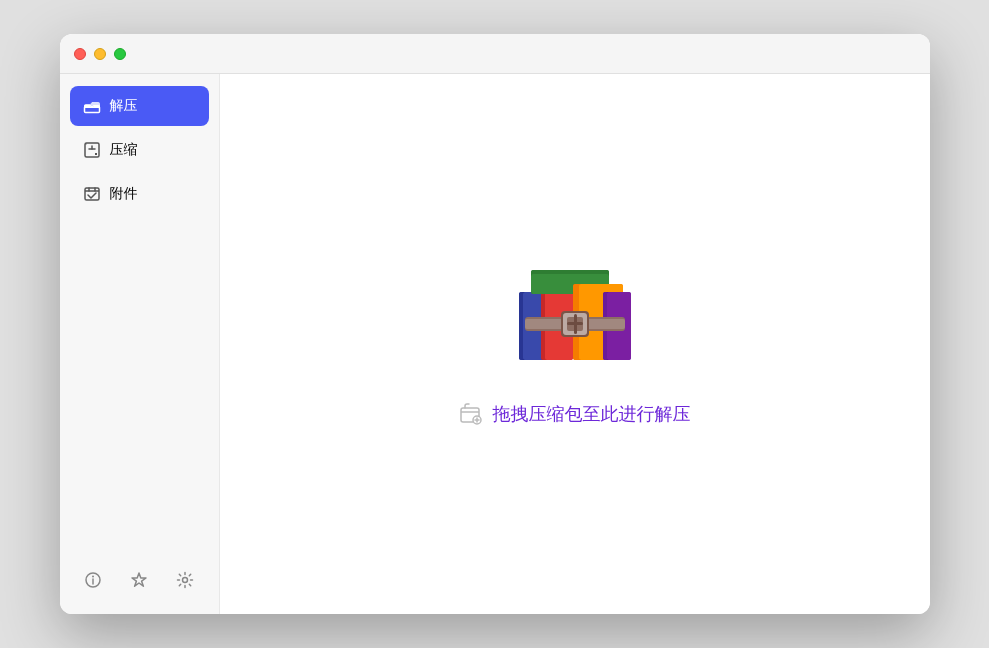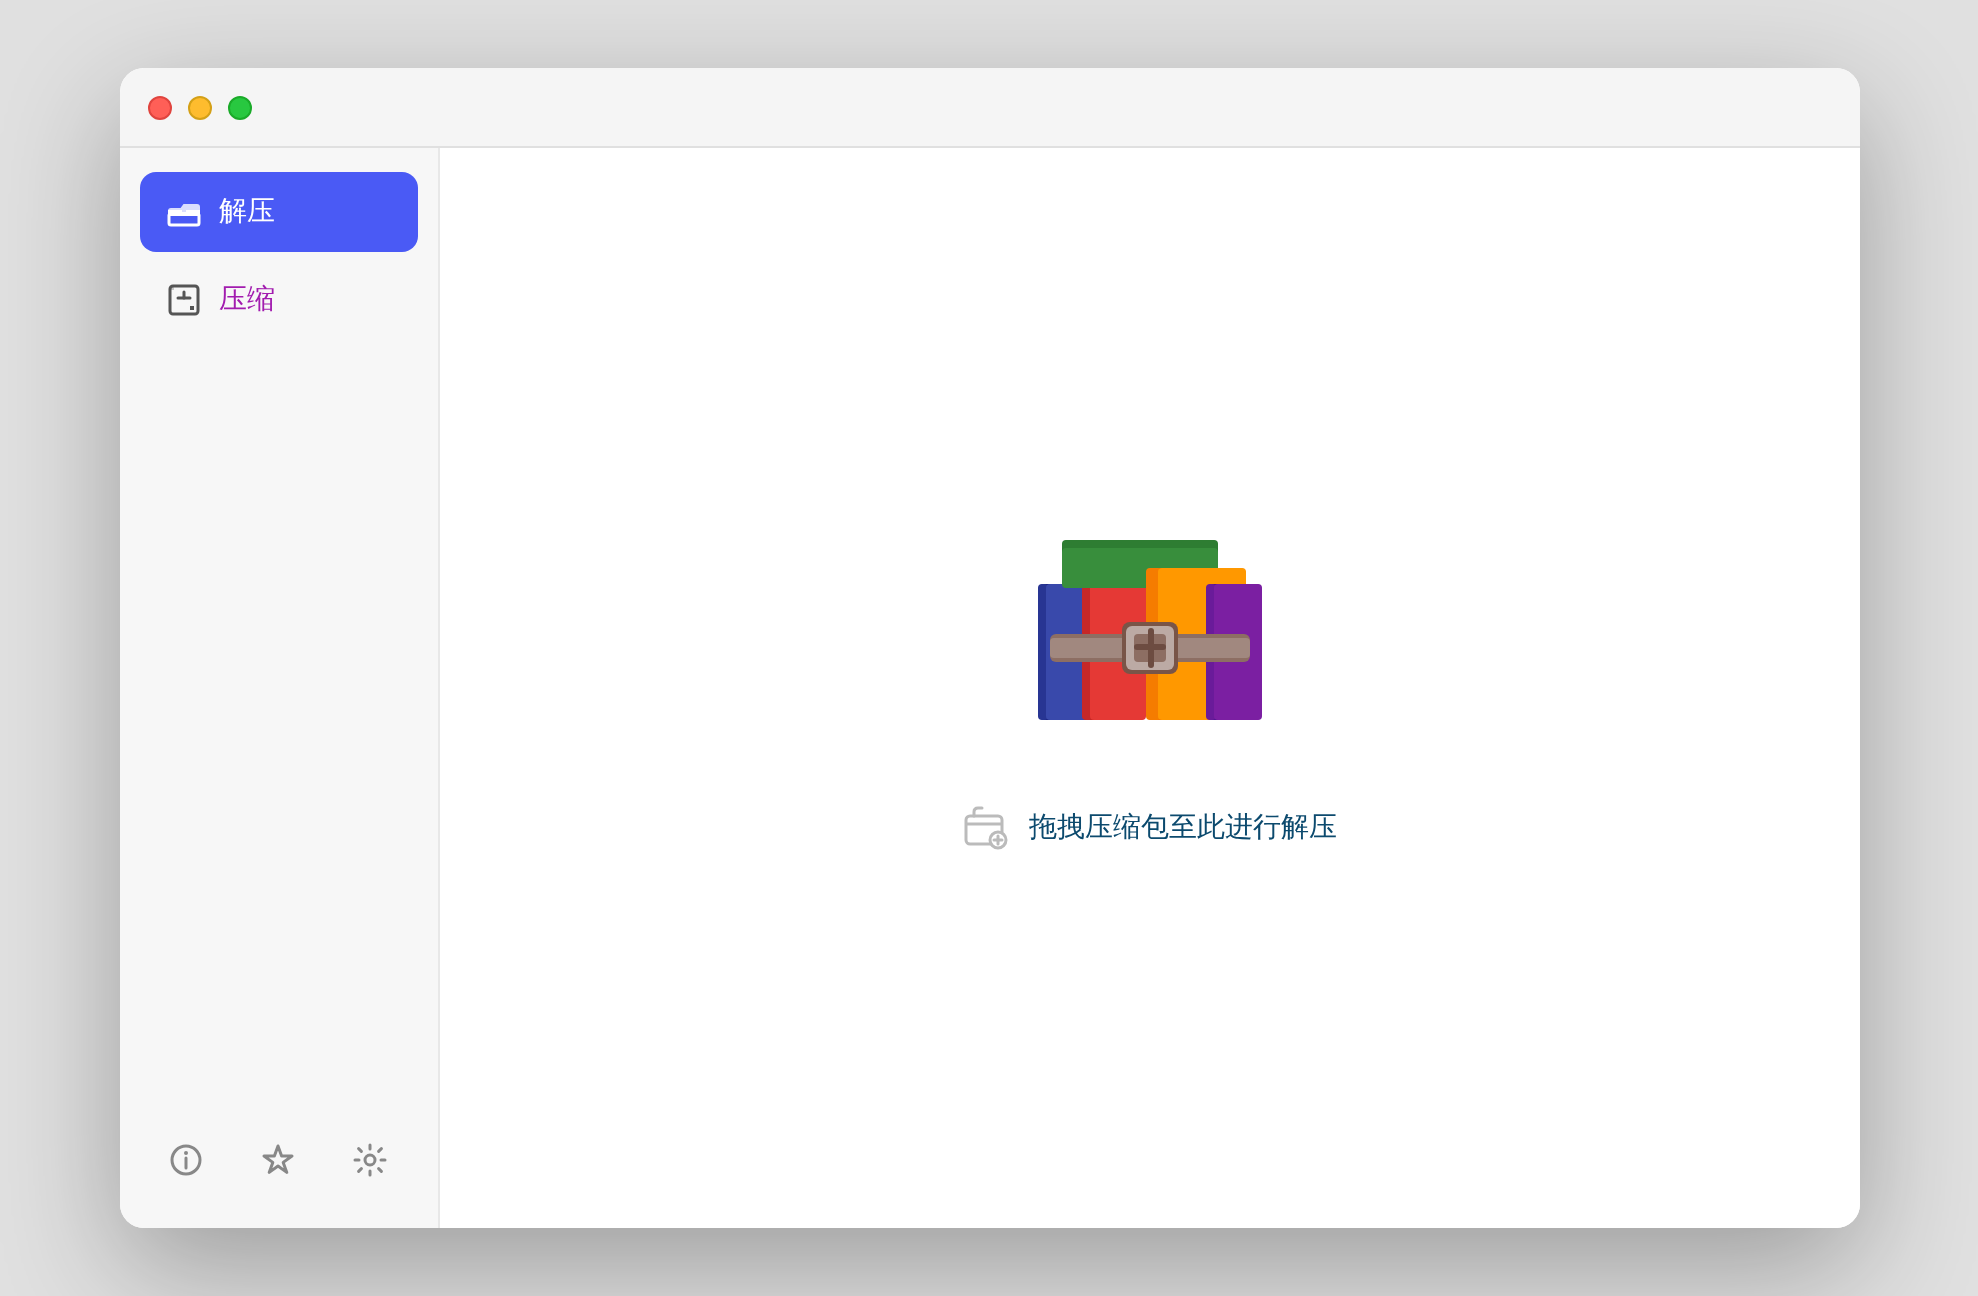--- a/index.html
+++ b/index.html
@@ -88,21 +88,21 @@
 
     .sidebar-item {
       display: flex;
       align-items: center;
       gap: 8px;
       padding: 10px 12px;
       border-radius: 8px;
       cursor: pointer;
       margin-bottom: 4px;
       font-size: 14px;
-      color: #a21caf;
+      color: #000000;
       font-weight: 400;
     }
 
     .sidebar-item.active {
       background: #4a5af5;
       color: #ffffff;
     }
 
     .sidebar-item .item-icon {
       width: 20px;
@@ -211,20 +211,32 @@
               <rect x="2" y="2" width="14" height="14" rx="1.5" stroke="#555555" stroke-width="1.5"></rect>
               <path d="M6 8H12" stroke="#555555" stroke-width="1.5" stroke-linecap="round"></path>
               <path d="M9 5V8" stroke="#555555" stroke-width="1.5" stroke-linecap="round"></path>
               <path d="M14 14H12V12H14V14Z" fill="#555555"></path>
               <path d="M2 2H4V4H2V2Z" fill="#555555" opacity="0.3"></path>
             </svg>
           </span>
           <span class="item-label">压缩</span>
         </div>
 
+        <div class="sidebar-item">
+          <span class="item-icon">
+            <svg width="18" height="18" viewBox="0 0 18 18" fill="none" xmlns="http://www.w3.org/2000/svg">
+              <rect x="2" y="3" width="14" height="12" rx="1.5" stroke="#555555" stroke-width="1.5"></rect>
+              <path d="M2 6H16" stroke="#555555" stroke-width="1.5"></path>
+              <path d="M6 3V6" stroke="#555555" stroke-width="1.5" stroke-linecap="round"></path>
+              <path d="M12 3V6" stroke="#555555" stroke-width="1.5" stroke-linecap="round"></path>
+              <path d="M5 10L8 13L13 8" stroke="#555555" stroke-width="1.5" stroke-linecap="round" stroke-linejoin="round"></path>
+            </svg>
+          </span>
+          <span class="item-label">附件</span>
+        </div>
 
 
       </div>
 
       <div class="sidebar-footer">
         <div class="footer-icon">
           <svg width="18" height="18" viewBox="0 0 18 18" fill="none" xmlns="http://www.w3.org/2000/svg">
             <circle cx="9" cy="9" r="7" stroke="#888888" stroke-width="1.5"></circle>
             <path d="M9 8V13" stroke="#888888" stroke-width="1.5" stroke-linecap="round"></path>
             <circle cx="9" cy="5.5" r="1" fill="#888888"></circle>
@@ -285,18 +297,18 @@
         <div class="drop-hint">
           <span class="drop-hint-icon">
             <svg width="22" height="22" viewBox="0 0 22 22" fill="none" xmlns="http://www.w3.org/2000/svg">
               <rect x="1" y="5" width="18" height="14" rx="2" stroke="#bbbbbb" stroke-width="1.5"></rect>
               <path d="M1 9H19" stroke="#bbbbbb" stroke-width="1.5"></path>
               <path d="M5 5V3C5 2 5.5 1 7 1H9" stroke="#bbbbbb" stroke-width="1.5" stroke-linecap="round"></path>
               <circle cx="17" cy="17" r="4" fill="#ffffff" stroke="#bbbbbb" stroke-width="1.5"></circle>
               <path d="M17 15V19M15 17H19" stroke="#bbbbbb" stroke-width="1.5" stroke-linecap="round"></path>
             </svg>
           </span>
-          <span style="color:#0c4a6e; font-size:14px;">拖拽压缩包至此进行解压</span>
+          <span style="color:#6d28d9; font-size:18px;">拖拽压缩包至此进行解压</span>
         </div>
       </div>
     </div>
   </div>
 </div>
 
 </body></html>

